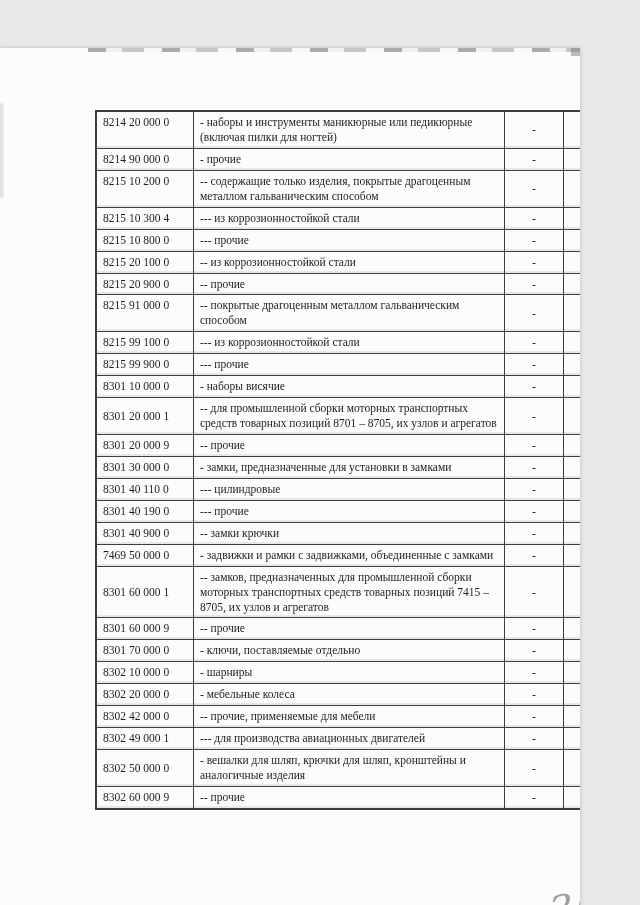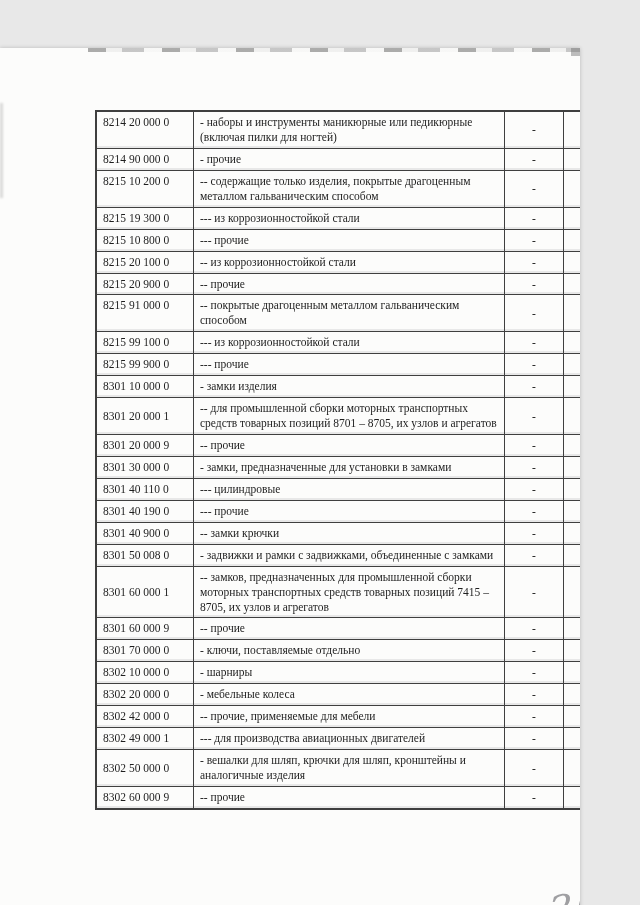--- a/index.html
+++ b/index.html
@@ -71,21 +71,21 @@
           <td class="unit">-</td>
           <td class="rate">15</td>
         </tr>
         <tr>
           <td class="code top">8215 10 200 0</td>
           <td class="desc">-- содержащие только изделия, покрытые драгоценным металлом гальваническим способом</td>
           <td class="unit">-</td>
           <td class="rate">15</td>
         </tr>
         <tr>
-          <td class="code top">8215 19 300 0</td>
+          <td class="code top">8215 10 300 4</td>
           <td class="desc">--- из коррозионностойкой стали</td>
           <td class="unit">-</td>
           <td class="rate">15</td>
         </tr>
         <tr>
           <td class="code top">8215 10 800 0</td>
           <td class="desc">--- прочие</td>
           <td class="unit">-</td>
           <td class="rate">15</td>
         </tr>
@@ -114,21 +114,21 @@
           <td class="rate">15</td>
         </tr>
         <tr>
           <td class="code top">8215 99 900 0</td>
           <td class="desc">--- прочие</td>
           <td class="unit">-</td>
           <td class="rate">15</td>
         </tr>
         <tr>
           <td class="code">8301 10 000 0</td>
-          <td class="desc">- замки изделия</td>
+          <td class="desc">- наборы висячие</td>
           <td class="unit">-</td>
           <td class="rate top">8</td>
         </tr>
         <tr>
           <td class="code">8301 20 000 1</td>
           <td class="desc">-- для промышленной сборки моторных транспортных средств товарных позиций 8701 – 8705, их узлов и агрегатов</td>
           <td class="unit">-</td>
           <td class="rate top">8</td>
         </tr>
         <tr>
@@ -155,21 +155,21 @@
           <td class="unit">-</td>
           <td class="rate top">8</td>
         </tr>
         <tr>
           <td class="code">8301 40 900 0</td>
           <td class="desc">-- замки крючки</td>
           <td class="unit">-</td>
           <td class="rate top">8</td>
         </tr>
         <tr>
-          <td class="code">8301 50 008 0</td>
+          <td class="code">7469 50 000 0</td>
           <td class="desc">- задвижки и рамки с задвижками, объединенные с замками</td>
           <td class="unit">-</td>
           <td class="rate top">8</td>
         </tr>
         <tr>
           <td class="code">8301 60 000 1</td>
           <td class="desc">-- замков, предназначенных для промышленной сборки моторных транспортных средств товарных позиций 7415 – 8705, их узлов и агрегатов</td>
           <td class="unit">-</td>
           <td class="rate">8</td>
         </tr>

